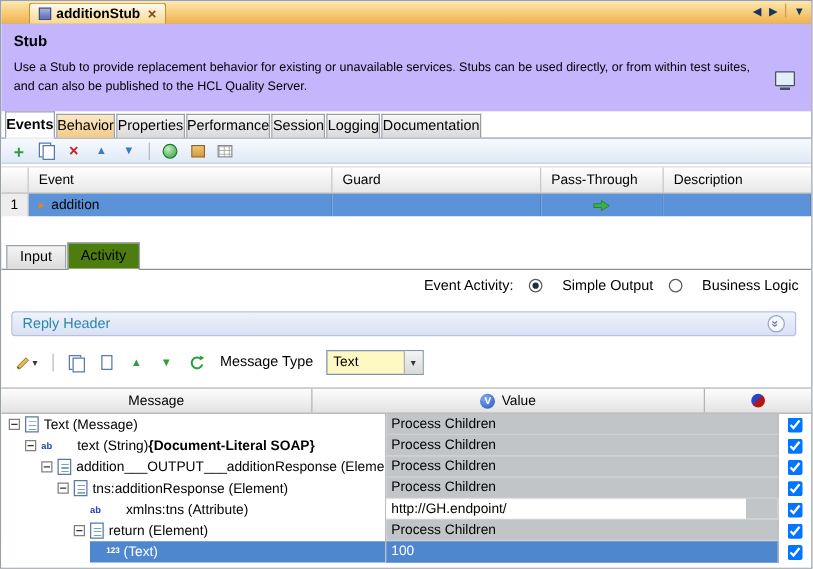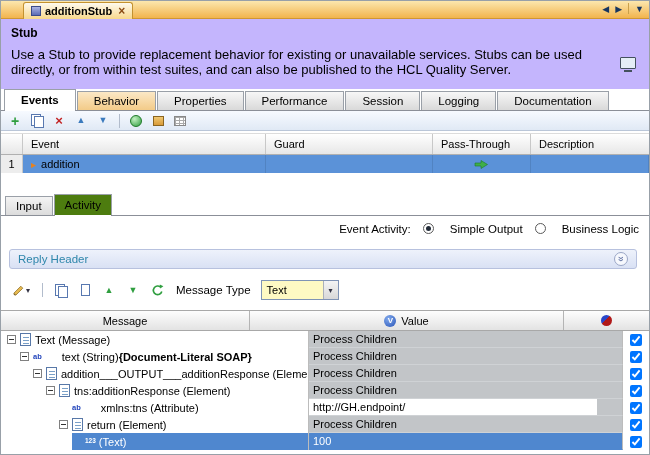--- a/index.html
+++ b/index.html
@@ -14,27 +14,27 @@
               padding:0 7px;background:linear-gradient(#fefaee,#f8d88c);border:1px solid #c3922f;border-bottom:none;
               border-radius:3px 3px 0 0;font-weight:bold}
   .stub-icon{width:10px;height:10px;background:linear-gradient(#aab4e4,#5b6bb5);border:1px solid #3a4a8a;display:inline-block}
   .tab-close{color:#8a4a12;font-weight:bold;font-size:12px;line-height:1;margin-left:2px}
   .strip-nav{position:absolute;right:5px;top:2px;display:flex;gap:6px;align-items:center;color:#17355f;font-size:9px}
   .strip-sep{width:1px;height:11px;background:#caa04a}
 
   
   .stub-header{position:absolute;left:0;top:18px;width:100%;height:70px;background:#c4b5fd;padding:7px 10px}
   .stub-title{font-size:12px;font-weight:bold;margin-bottom:7px}
-  .stub-desc{font-size:13px;width:600px;line-height:15px}
+  .stub-desc{font-size:10px;width:600px;line-height:15px}
   .monitor-icon{position:absolute;right:13px;top:38px;width:16px;height:12px;border:1px solid #44515e;background:#e4eef6;border-radius:1px}
   .monitor-icon::after{content:"";position:absolute;left:3px;top:12px;width:8px;height:2px;background:#44515e}
 
   
   .main-tabs{position:absolute;left:0;top:88px;width:100%;height:21px;display:flex;align-items:flex-end;padding-left:3px}
-  .tab{height:19px;padding:0 16px;display:flex;align-items:center;background:linear-gradient(#f7f7f7,#d9d9d9);
+  .tab{height:19px;padding:0 0;display:flex;align-items:center;background:linear-gradient(#f7f7f7,#d9d9d9);
        border:1px solid #9aa0a8;border-bottom:none;margin-right:1px;font-size:11.5px;position:relative;z-index:1}
   .tab.selected{height:21px;background:#fff;font-weight:bold;z-index:3}
   .tab.selected::after{content:"";position:absolute;left:0;right:0;bottom:-1px;height:1px;background:#fff}
   .tab.warm{background:linear-gradient(#fbe8c6,#f3cb88)}
 
   
   .events-pane{position:absolute;left:0;top:109px;width:100%;height:84px;border-top:1px solid #8b8f98;background:#fff}
   .toolbar{height:20px;background:linear-gradient(#f7faff,#e0e9f5);border-bottom:1px solid #bac6d8;
            display:flex;align-items:center;gap:4px;padding:0 5px}
   .tbtn{display:flex;align-items:center;justify-content:center;width:18px;height:16px}

